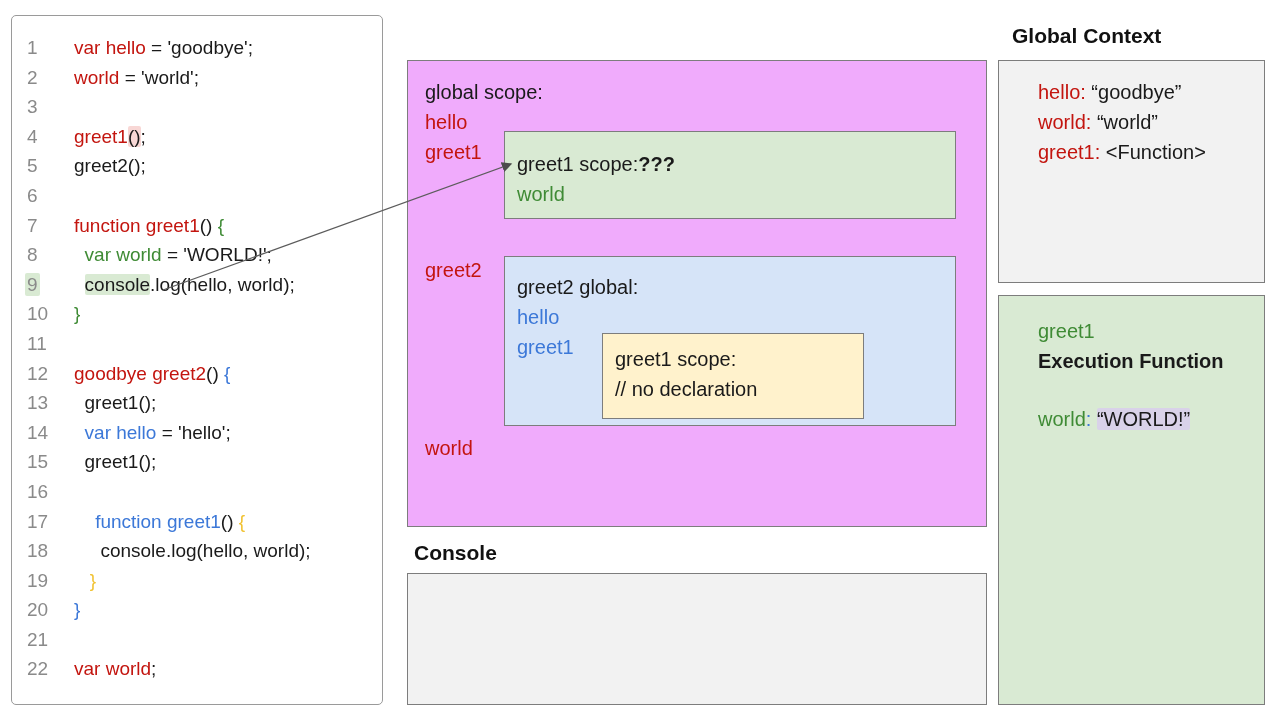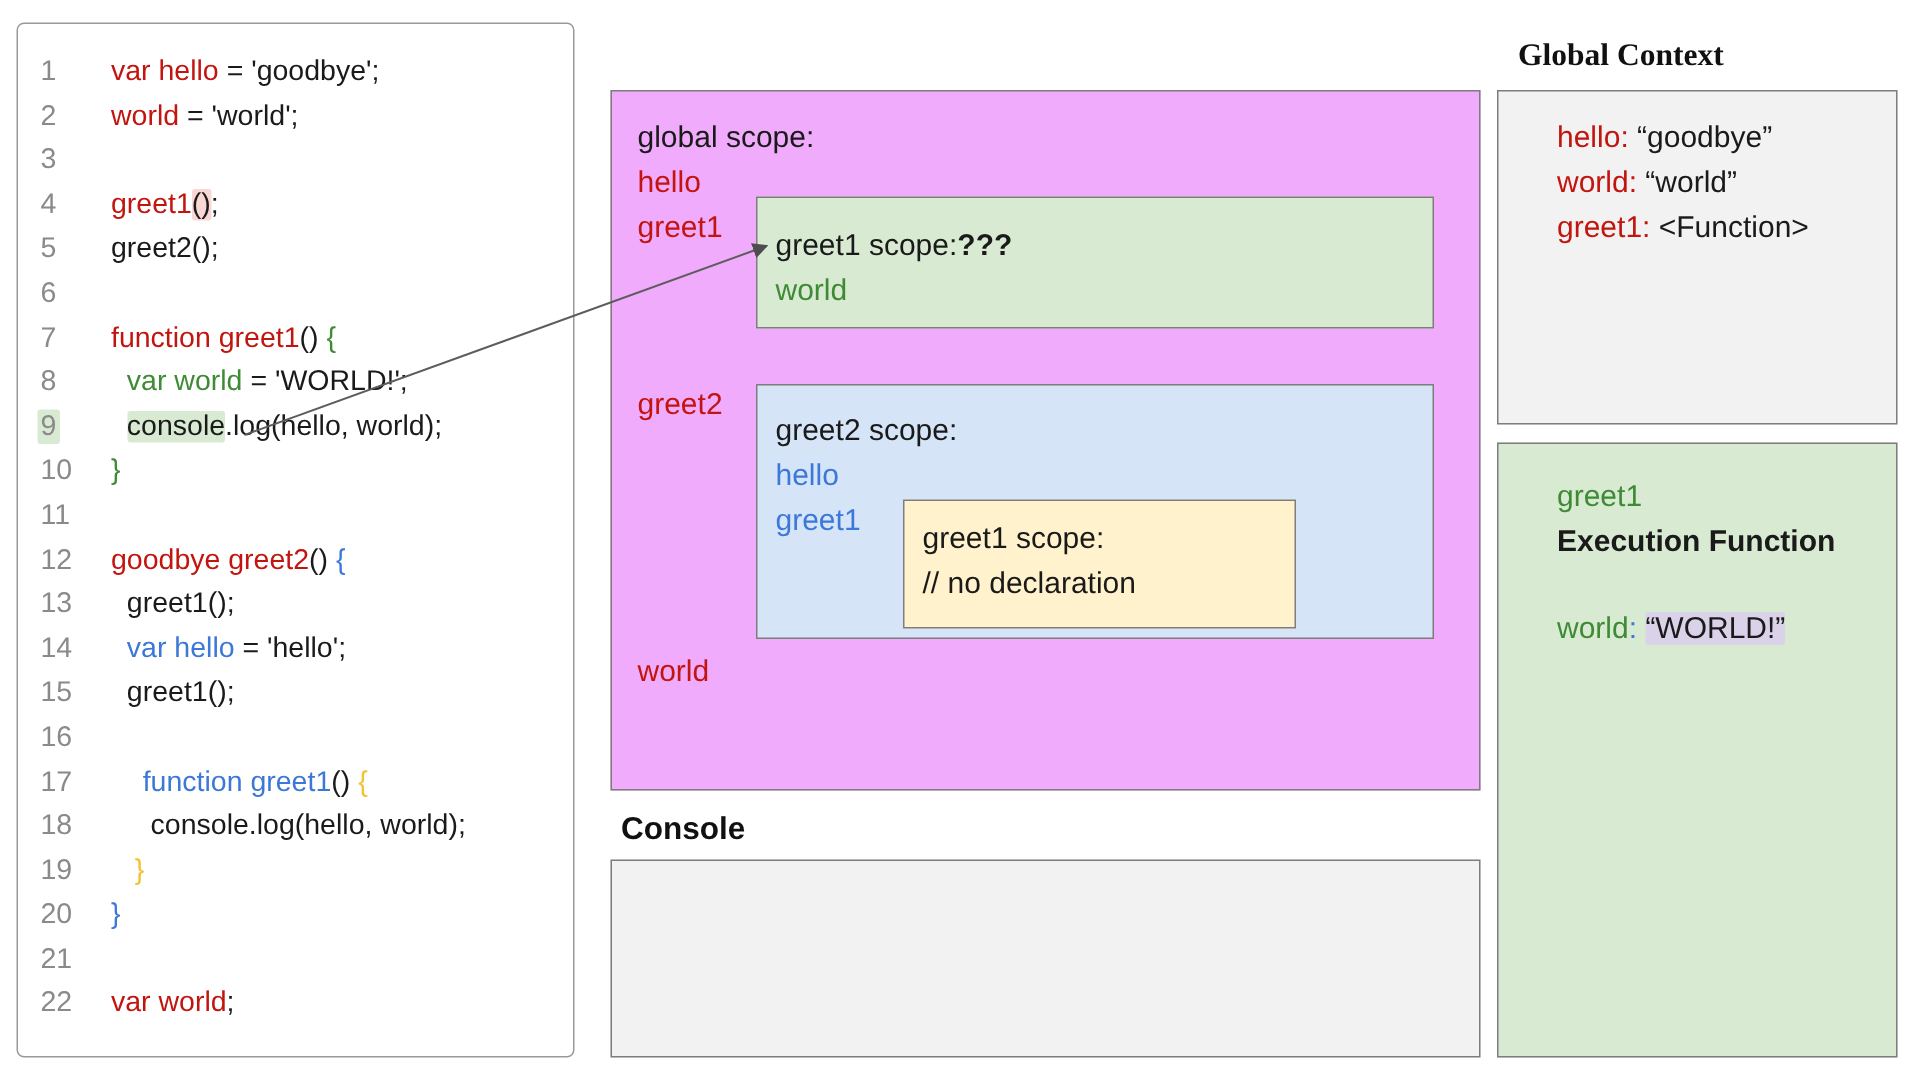--- a/index.html
+++ b/index.html
@@ -95,34 +95,34 @@
     <div class="env-label c-red" style="top:76px;">greet1</div>
     <div class="env-label c-red" style="top:194px;">greet2</div>
     <div class="env-label c-red" style="top:372px;">world</div>
 
     <div class="scope-box greet1-scope">
       <div class="scope-line" style="top:17px;"><span class="c-black">greet1 scope:</span><span class="c-black bold">???</span></div>
       <div class="scope-line c-green" style="top:47px;">world</div>
     </div>
 
     <div class="scope-box greet2-scope">
-      <div class="scope-line c-black" style="top:15px;">greet2 scope:</div>
+      <div class="scope-line c-black" style="top:15px;">greet2 global:</div>
       <div class="scope-line c-blue" style="top:45px;">hello</div>
       <div class="scope-line c-blue" style="top:75px;">greet1</div>
       <div class="scope-box nested-scope">
         <div class="scope-line c-black" style="top:10px;">greet1 scope:</div>
         <div class="scope-line c-black" style="top:40px;">// no declaration</div>
       </div>
     </div>
   </div>
 
   <div class="section-heading" style="left:414px;top:541px;">Console</div>
   <div class="console-box"></div>
 
-  <div class="section-heading" style="left:1012px;top:24px;font-family:Liberation Serif, serif;">Global Context</div>
+  <div class="section-heading" style="left:1012px;top:24px;">Global Context</div>
   <div class="global-ctx-box">
     <div class="ctx-line" style="top:16px;"><span class="c-red">hello:</span><span class="c-black"> “goodbye”</span></div>
     <div class="ctx-line" style="top:46px;"><span class="c-red">world:</span><span class="c-black"> “world”</span></div>
     <div class="ctx-line" style="top:76px;"><span class="c-red">greet1:</span><span class="c-black"> &lt;Function&gt;</span></div>
   </div>
 
   <div class="exec-ctx-box">
     <div class="ctx-line c-green" style="top:20px;">greet1</div>
     <div class="ctx-line bold" style="top:50px;">Execution Function</div>
     <div class="ctx-line" style="top:108px;"><span class="c-green">world</span><span class="c-blue">:</span><span class="c-black"> </span><span class="c-black hl-lav">“WORLD!”</span></div>

